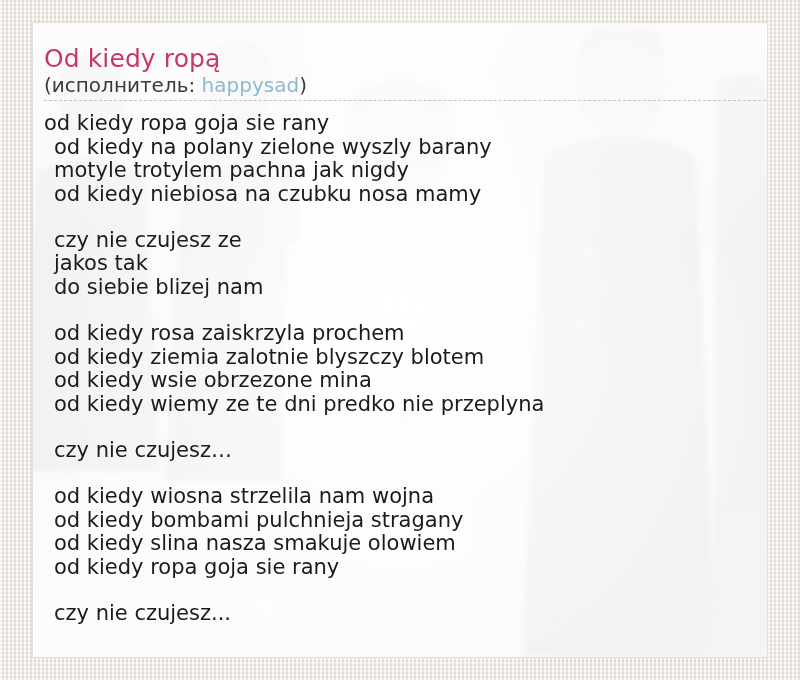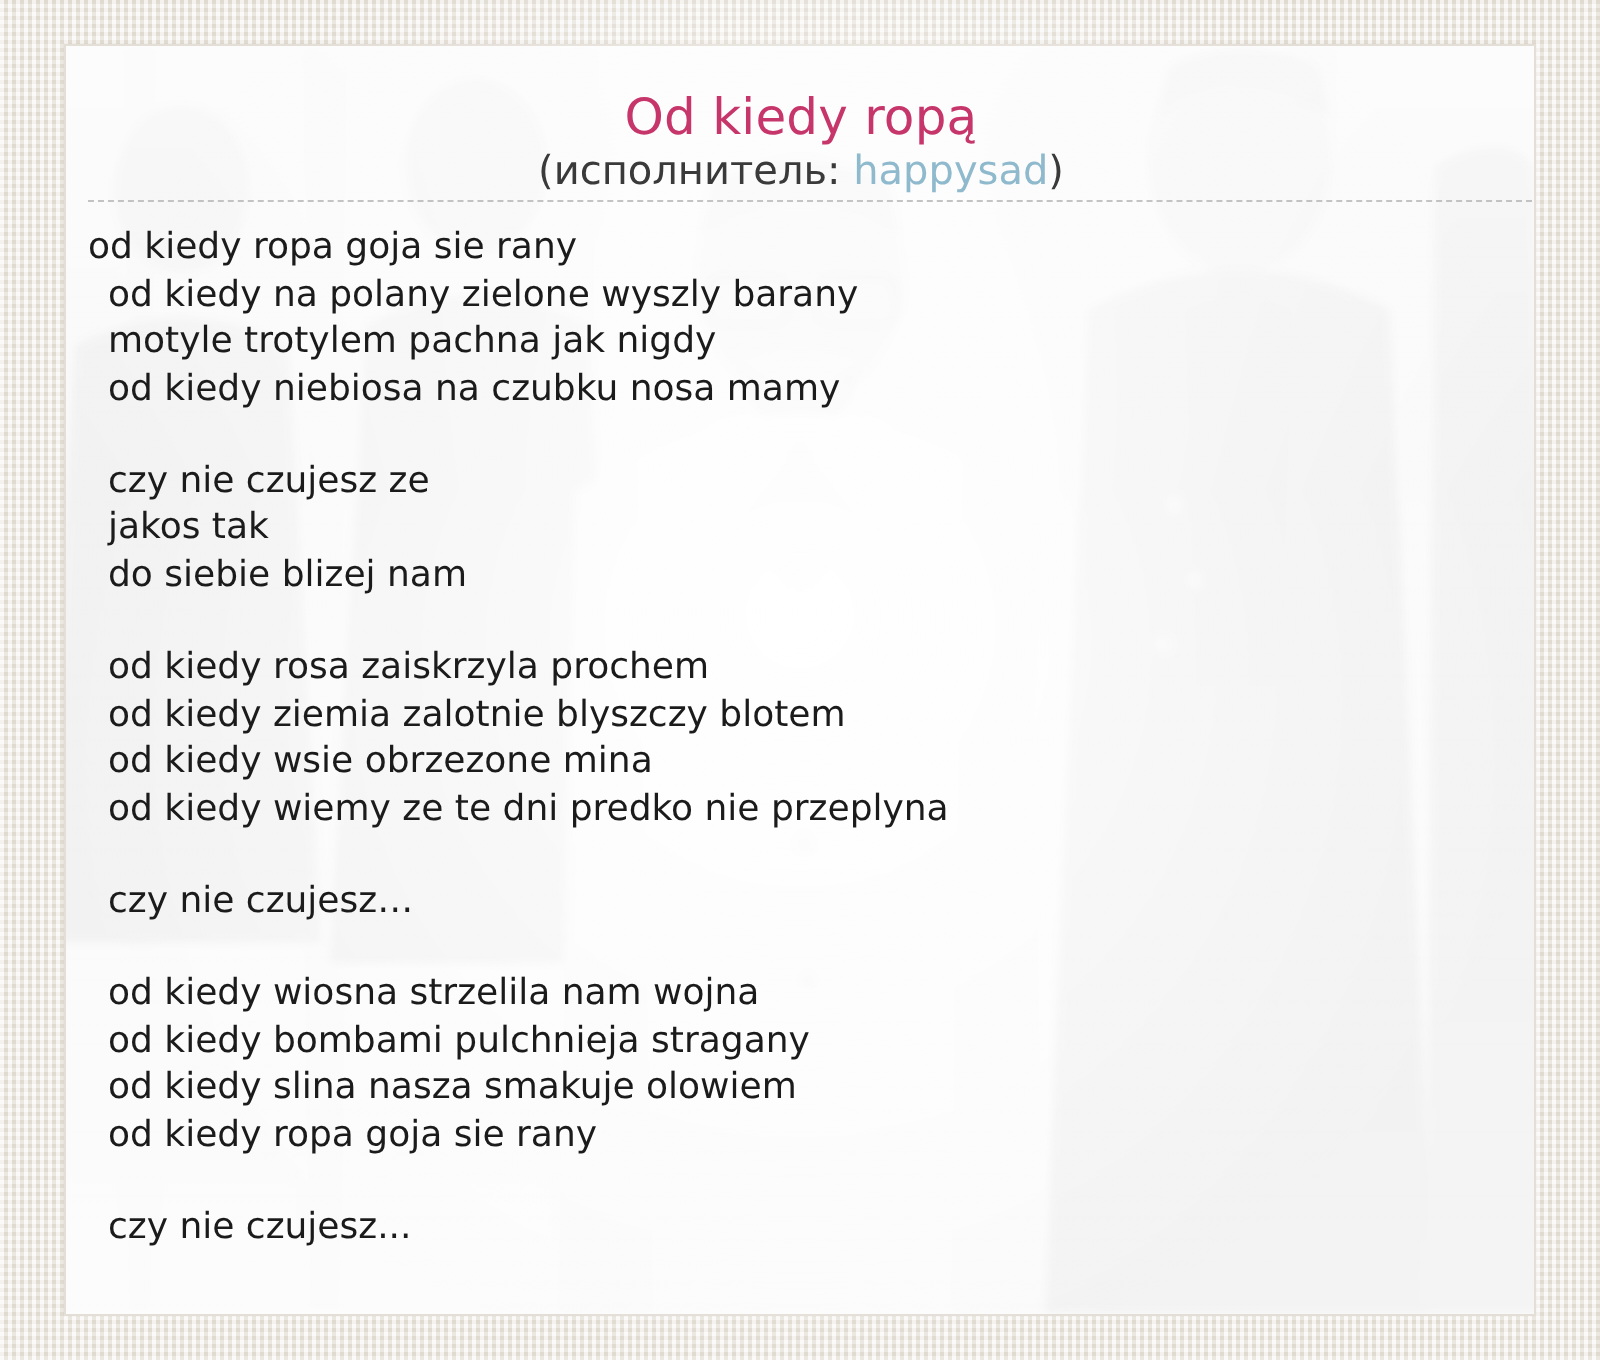--- a/index.html
+++ b/index.html
@@ -61,21 +61,20 @@
     position:absolute; inset:0;
     background: linear-gradient(180deg, rgba(255,255,255,.55) 0%, rgba(255,255,255,.20) 35%, rgba(255,255,255,.35) 100%);
     pointer-events:none;
   }
 
   
   #song-header {
     position: relative;
     z-index: 3;
     padding: 22px 10px 0 11px;
-    text-align: center;
   }
 
   #song-title {
     color: #c7366a;
     font-size: 25px;
     font-weight: 400;
     line-height: 28px;
     letter-spacing: .1px;
     white-space: nowrap;
   }
@@ -98,21 +97,21 @@
     width: 722px;
     border-top: 1px dashed #b9b9b9;
     opacity: .85;
   }
 
   
   #lyrics-body {
     position: relative;
     z-index: 3;
     padding: 11px 0 0 11px;
-    font-size: 18px;
+    font-size: 21px;
     line-height: 23.6px;
     color: #1b1b1b;
     white-space: pre-wrap;
   }
   .lyric-stanza { margin: 0 0 22.5px 0; }
   .lyric-line   { padding-left: 10px; white-space: pre; }
   .lyric-line.first-line { padding-left: 0; }
 </style>
 </head>
 <body>

